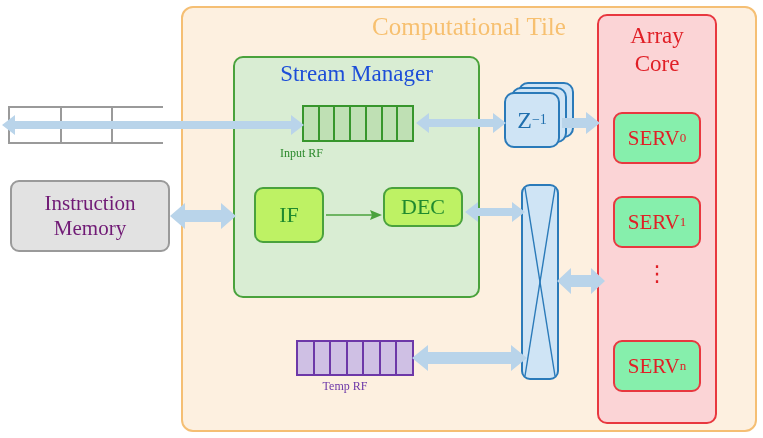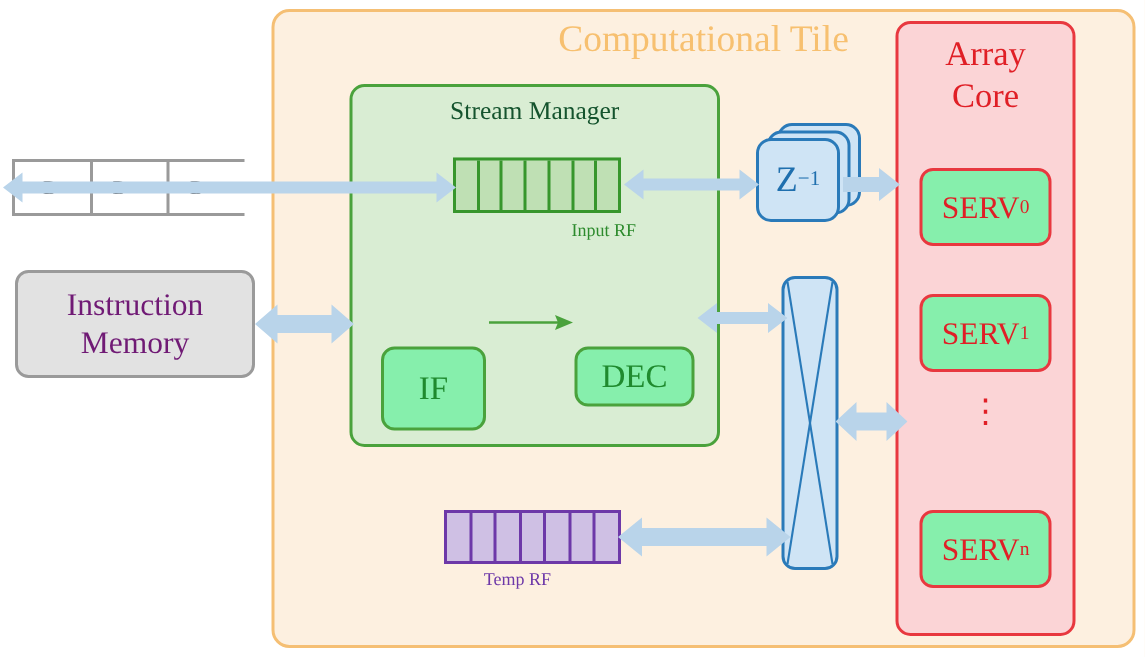--- a/index.html
+++ b/index.html
@@ -26,42 +26,42 @@
 
   
   #imem{left:10px;top:180px;width:160px;height:72px;background:#e2e2e2;
         border:2px solid #9a9a9a;border-radius:9px;color:#701a75;
         display:flex;align-items:center;justify-content:center;text-align:center;
         font-size:21px;line-height:25px;box-sizing:border-box;}
 
   
   #sman{left:233px;top:56px;width:247px;height:242px;background:#d9edd3;
         border:2px solid #4aa23c;border-radius:10px;box-sizing:border-box;}
-  #sman-title{left:233px;top:60px;width:247px;text-align:center;color:#14532d;
-        font-size:17px;line-height:28px;}
+  #sman-title{left:233px;top:60px;width:247px;text-align:center;color:#1d4ed8;
+        font-size:23px;line-height:28px;}
 
   
   .rf{display:flex;box-sizing:border-box;}
   .rf .c{flex:1;box-sizing:border-box;}
   #inrf{left:302px;top:105px;width:112px;height:37px;
         background:#bfe0b4;border:2px solid #37962c;}
   #inrf .c{border-right:2px solid #37962c;}
   #inrf .c:last-child{border-right:none;}
-  #inrf-label{left:292px;top:146px;width:132px;text-align:right;color:#2c8a2c;font-size:12px;}
+  #inrf-label{left:280px;top:146px;width:132px;text-align:left;color:#2c8a2c;font-size:12px;}
 
   #temprf{left:296px;top:340px;width:118px;height:36px;
         background:#cfc0e4;border:2px solid #6d38a8;}
   #temprf .c{border-right:2px solid #6d38a8;}
   #temprf .c:last-child{border-right:none;}
   #temprf-label{left:276px;top:379px;width:138px;text-align:center;color:#6d38a8;font-size:12px;}
 
   
-  .stage{background:#86efac;border:2px solid #4aa23c;border-radius:9px;
+  .stage{background:#bef264;border:2px solid #4aa23c;border-radius:9px;
         display:flex;align-items:center;justify-content:center;
-        color:#1f8a2e;font-size:22px;box-sizing:border-box;margin-top:44px;}
+        color:#1f8a2e;font-size:22px;box-sizing:border-box;}
   #if-box{left:254px;top:187px;width:70px;height:56px;}
   #dec-box{left:383px;top:187px;width:80px;height:40px;}
   #if-dec-arrow{left:326px;top:206px;width:56px;height:18px;}
 
   
   #zstack{left:504px;top:82px;width:72px;height:72px;}
   .zcard{position:absolute;width:56px;height:56px;background:#cfe4f5;
         border:2px solid #2a7ab9;border-radius:10px;box-sizing:border-box;}
   #z3{left:14px;top:0;}
   #z2{left:7px;top:5px;}

